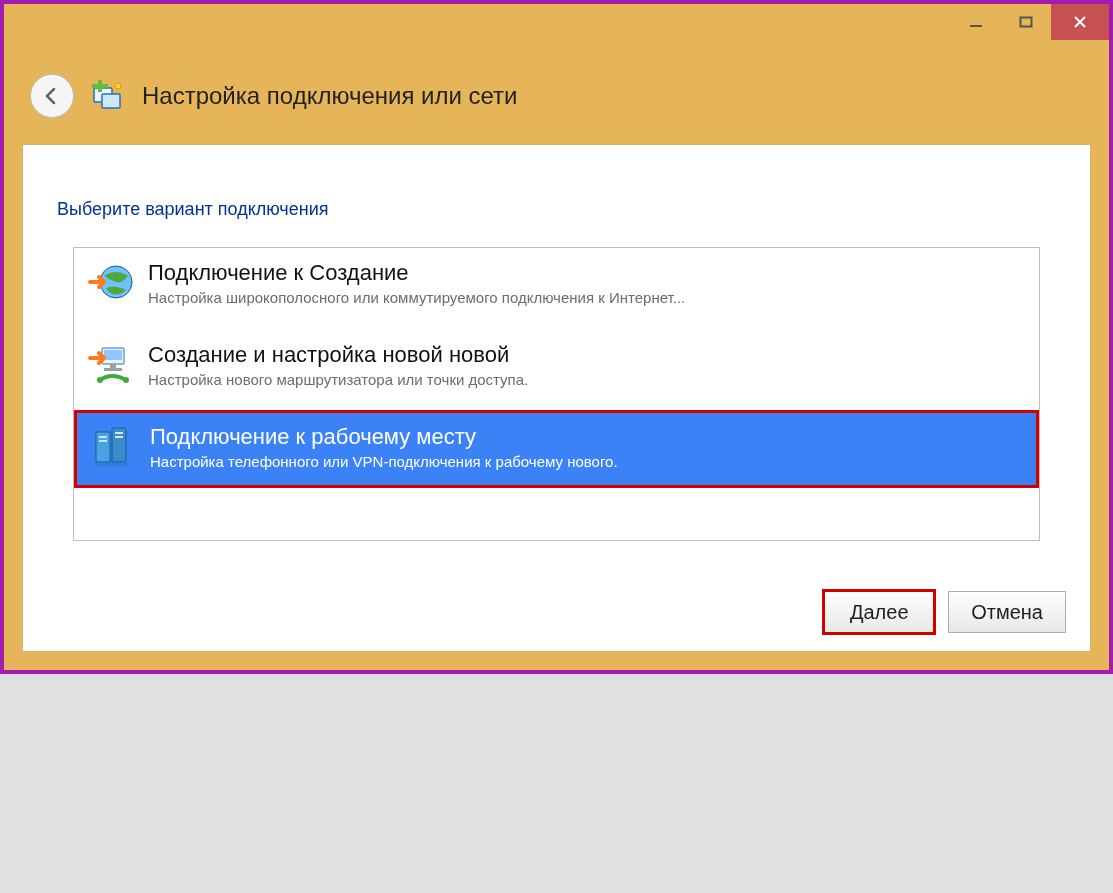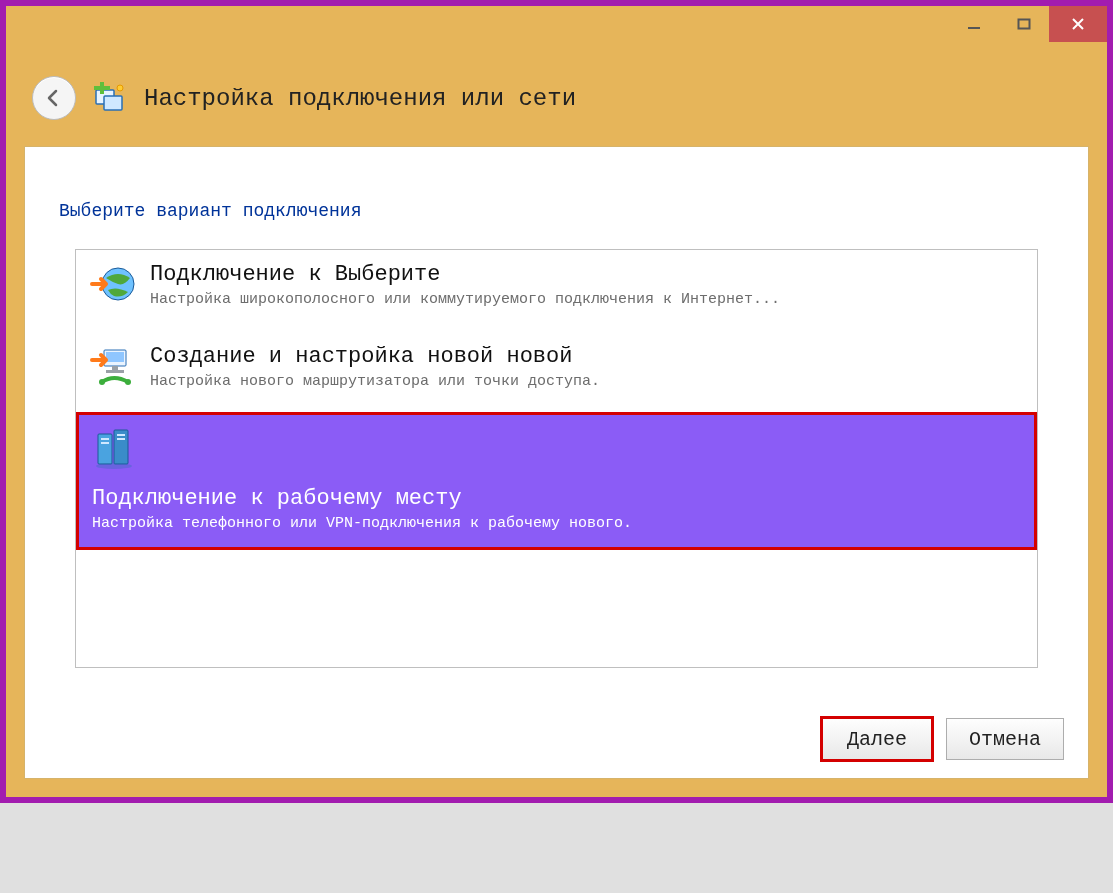--- a/index.html
+++ b/index.html
@@ -4,25 +4,24 @@
 <style>
   * { box-sizing: border-box; }
   html, body {
     margin: 0; padding: 0;
     width: 1113px; height: 893px;
     font-family: "Segoe UI", Tahoma, sans-serif;
     background: #e0e0e0;
     overflow: hidden;
   }
   .window {
-    width: 1113px; height: 803px;
+    width: 1113px; height: 674px;
     background: #e6b55a;
     position: relative;
-    border: 6px solid #a21caf;
-    font-family: Liberation Mono, monospace;
+    border: 4px solid #a21caf;
   }
   
   .caption-buttons {
     position: absolute;
     top: 0; right: 0;
     display: flex;
     height: 36px;
   }
   .caption-btn {
     width: 50px; height: 36px;
@@ -101,25 +100,24 @@
     line-height: 1.35;
     white-space: nowrap; overflow: hidden; text-overflow: ellipsis;
   }
   .opt-desc {
     font-size: 15px;
     color: #6d6d6d;
     line-height: 1.35;
     white-space: nowrap; overflow: hidden; text-overflow: ellipsis;
   }
   .option.selected {
-    background: #8b5cf6;
+    background: #3b82f6;
     outline: 3px solid #d40000;
     outline-offset: -1px;
     margin: 0 2px;
-    flex-direction: column;
   }
   .option.selected .opt-title,
   .option.selected .opt-desc { color: #fff; }
   .options-box .option + .option { margin-top: 8px; }
 
   
   .footer {
     position: absolute;
     bottom: 18px; right: 24px;
     display: flex; gap: 14px;
@@ -191,21 +189,21 @@
         <div class="opt-icon">
           <svg width="48" height="48" viewBox="0 0 48 48">
             <circle cx="28" cy="24" r="16" fill="#6fc2ff"></circle>
             <path d="M16 18 Q28 10 40 18 Q34 26 28 24 Q22 22 16 18 Z" fill="#4fa83c"></path>
             <path d="M18 30 Q26 26 38 32 Q32 38 24 36 Q20 34 18 30 Z" fill="#4fa83c"></path>
             <ellipse cx="28" cy="24" rx="16" ry="16" fill="none" stroke="#1a5a99" stroke-width="1"></ellipse>
             <path d="M2 24 L16 24 L11 19 M16 24 L11 29" stroke="#ff7a1a" stroke-width="4" fill="none" stroke-linecap="round" stroke-linejoin="round"></path>
           </svg>
         </div>
         <div class="texts">
-          <div class="opt-title">Подключение к Выберите</div>
+          <div class="opt-title">Подключение к Создание</div>
           <div class="opt-desc">Настройка широкополосного или коммутируемого подключения к Интернет...</div>
         </div>
       </div>
 
       <div class="option">
         <div class="opt-icon">
           <svg width="48" height="48" viewBox="0 0 48 48">
             <rect x="14" y="8" width="22" height="16" rx="1" fill="#eaf4ff" stroke="#2a6fb5"></rect>
             <rect x="16" y="10" width="18" height="10" fill="#8fc6ff"></rect>
             <rect x="22" y="24" width="6" height="4" fill="#9aa0a6"></rect>

